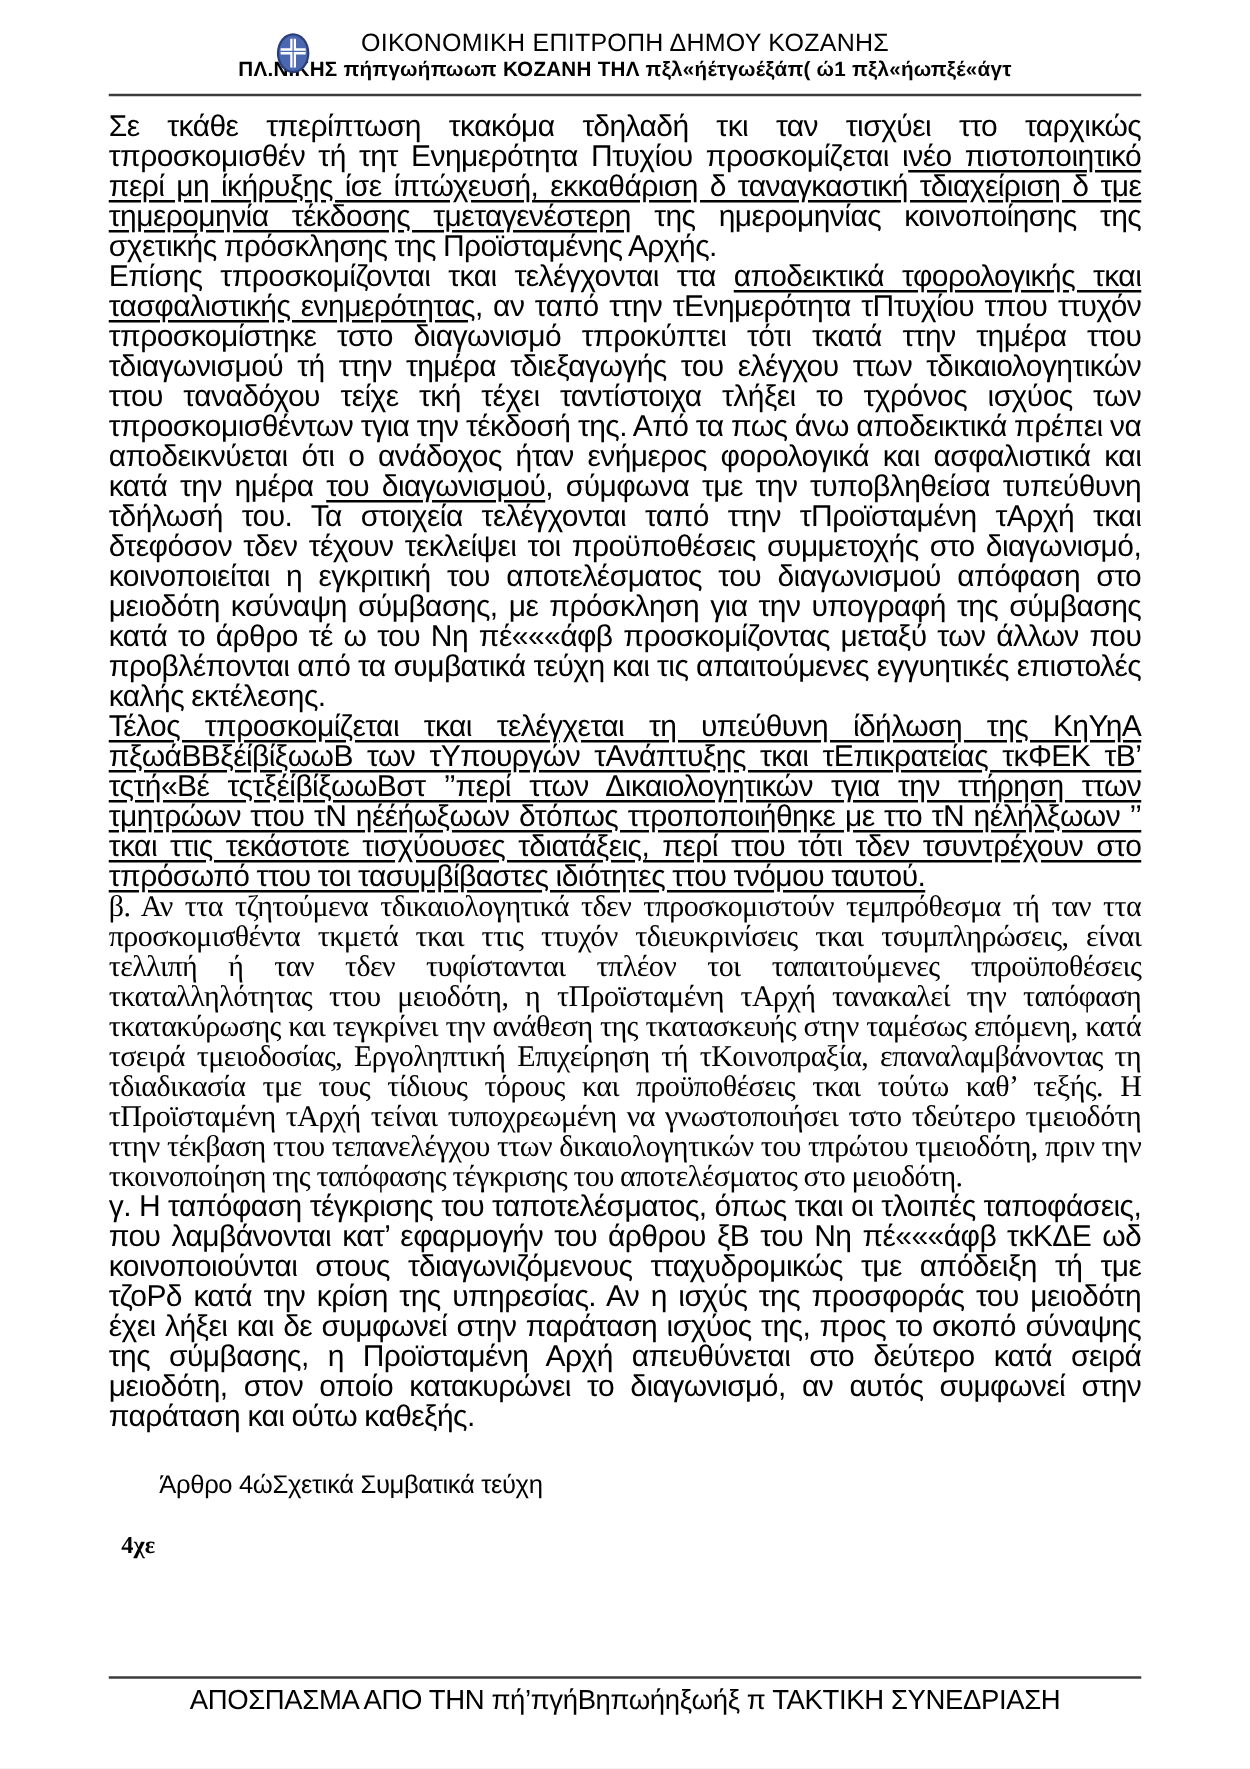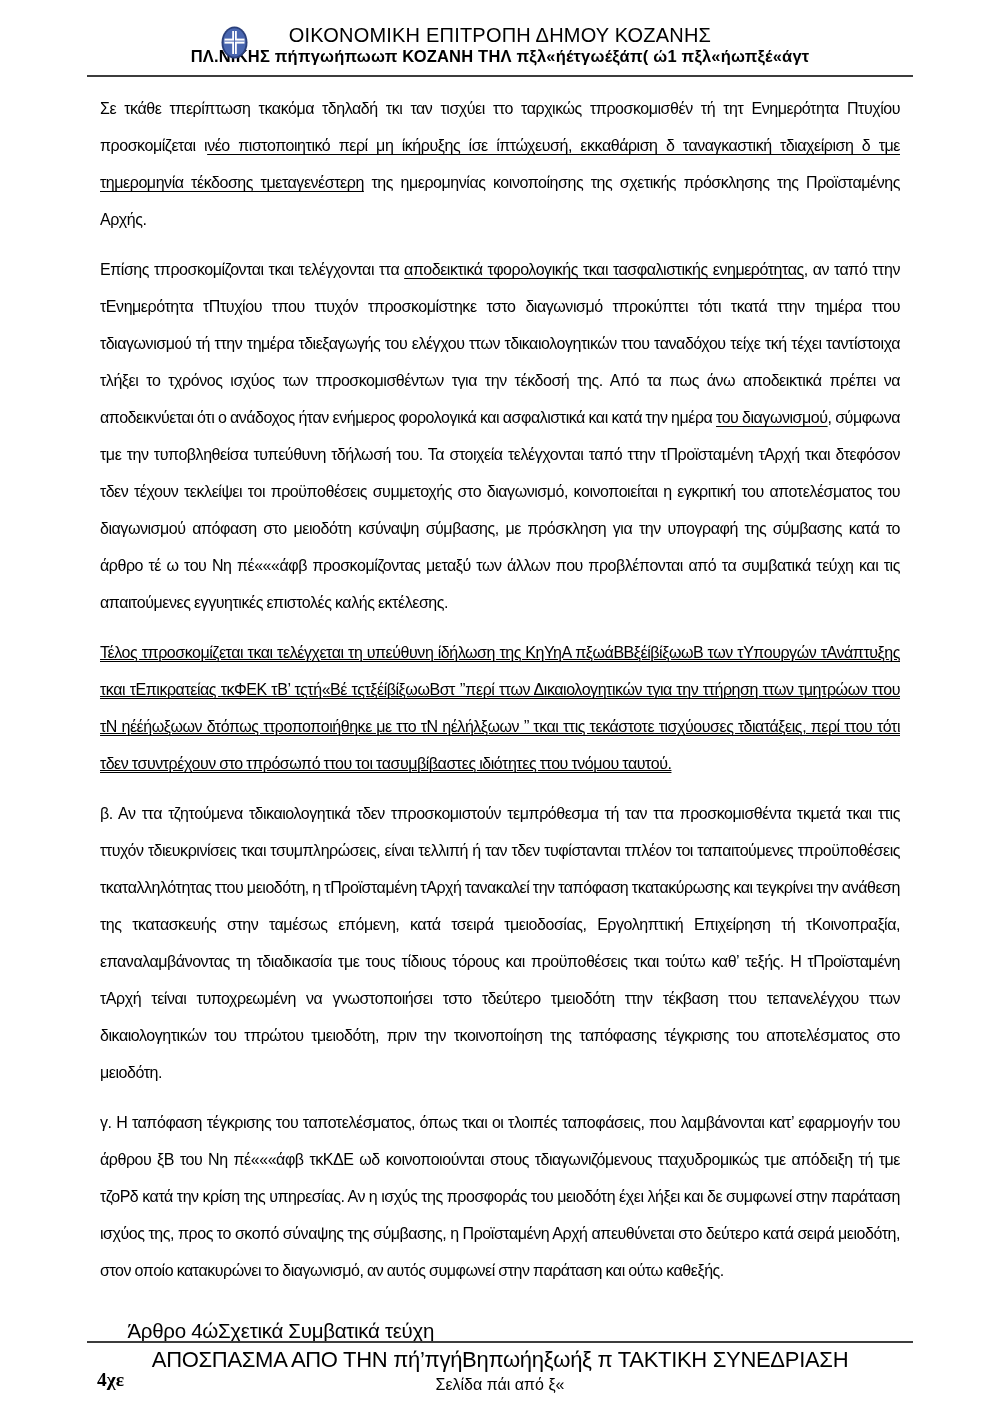--- a/index.html
+++ b/index.html
@@ -14,27 +14,27 @@
   }
   
   .header { position:relative; padding-top:24px; text-align:center; }
   .logo { position:absolute; left:221px; top:26px; width:27px; height:33px; }
   .h-line1 { font-size:20px; letter-spacing:0.2px; }
   .h-line2 { font-size:16.5px; letter-spacing:0.2px;font-weight:bold; }
   .header-rule { border:none; border-top:2px solid #3c3c3c; margin:9px 87px 0 87px; }
   
   .content { margin:13px 87px 0 87px; }
   p.body {
-    font-size:16px; line-height:37px;
+    font-size:24px; line-height:24px;
     text-align:justify; letter-spacing:-0.45px; word-spacing:-0.5px;
-    margin:13px;
+    margin:0;
   }
   .u { text-decoration:underline; text-underline-offset:3px; }
-  .gap-sm { margin-top:2px;text-decoration:underline; }
-  .gap-md { margin-top:18px; }
+  .gap-sm { margin-top:2px; }
+  .gap-md { margin-top:18px;font-family:Liberation Serif, serif; }
   .gap-lg { margin-top:24px; }
   
   .article-heading { display:flex; margin-top:30px; font-size:20.5px; letter-spacing:-0.3px; }
   .article-heading .ah-num { width:131px; flex:none;text-align:right; }
   
   .item { display:flex; margin-top:26px; }
   .item .it-num {
     flex:none; width:88px; padding-left:10px;
     font-family:"Liberation Serif", serif; font-weight:bold; font-size:19.5px;
   }
@@ -93,16 +93,15 @@
 
     <div class="item">
       <span class="it-num">4χε</span>
     </div>
 
 
   </div>
 
   <div class="footer">
     <div class="f-line1">ΑΠΟΣΠΑΣΜΑ ΑΠΟ ΤΗΝ πή’πγήΒηπωήηξωήξ π ΤΑΚΤΙΚΗ ΣΥΝΕΔΡΙΑΣΗ</div>
-    <div class="f-line2">Σελίδα πάι από ξ«</div>
   </div>
 
 </div>
 
 </body></html>

